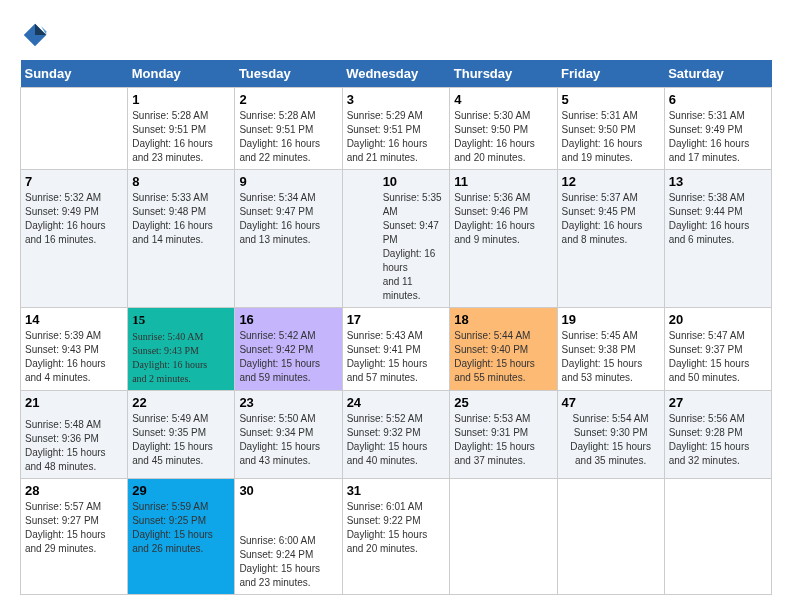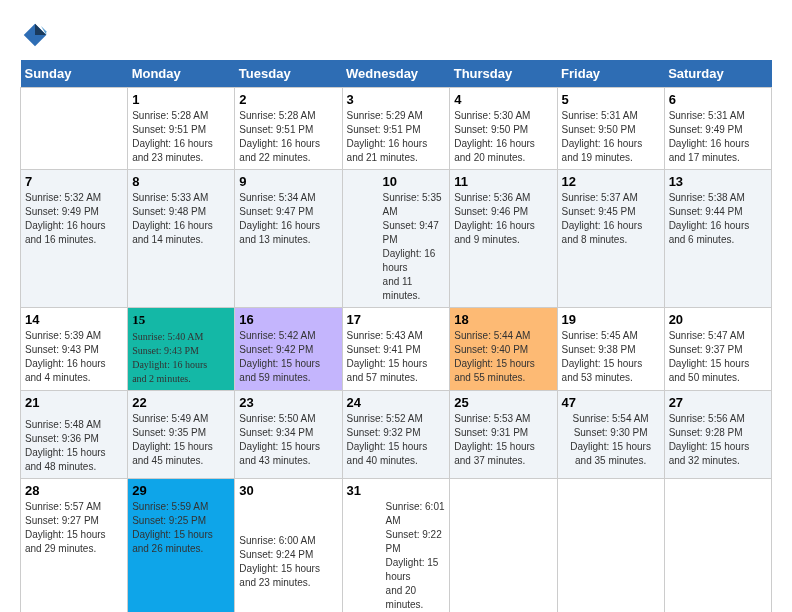--- a/index.html
+++ b/index.html
@@ -336,21 +336,21 @@
         </td>
         <td style="background-color: rgb(255, 255, 255);">
           <span class="day-number">30</span>
           <div class="day-info" style="white-space: pre-line; margin-top: 36px;">Sunrise: 6:00 AM
 Sunset: 9:24 PM
 Daylight: 15 hours
 and 23 minutes.</div>
         </td>
         <td style="background-color: rgb(255, 255, 255);">
           <span class="day-number">31</span>
-          <div class="day-info" style="white-space: pre-line; margin-left: 39px;">Sunrise: 6:01 AM
+          <div class="day-info" style="white-space: pre-line;">Sunrise: 6:01 AM
 Sunset: 9:22 PM
 Daylight: 15 hours
 and 20 minutes.</div>
         </td>
         <td class="empty-cell"></td>
         <td class="empty-cell"></td>
         <td class="empty-cell"></td>
       </tr>
     </tbody>
 </table>

